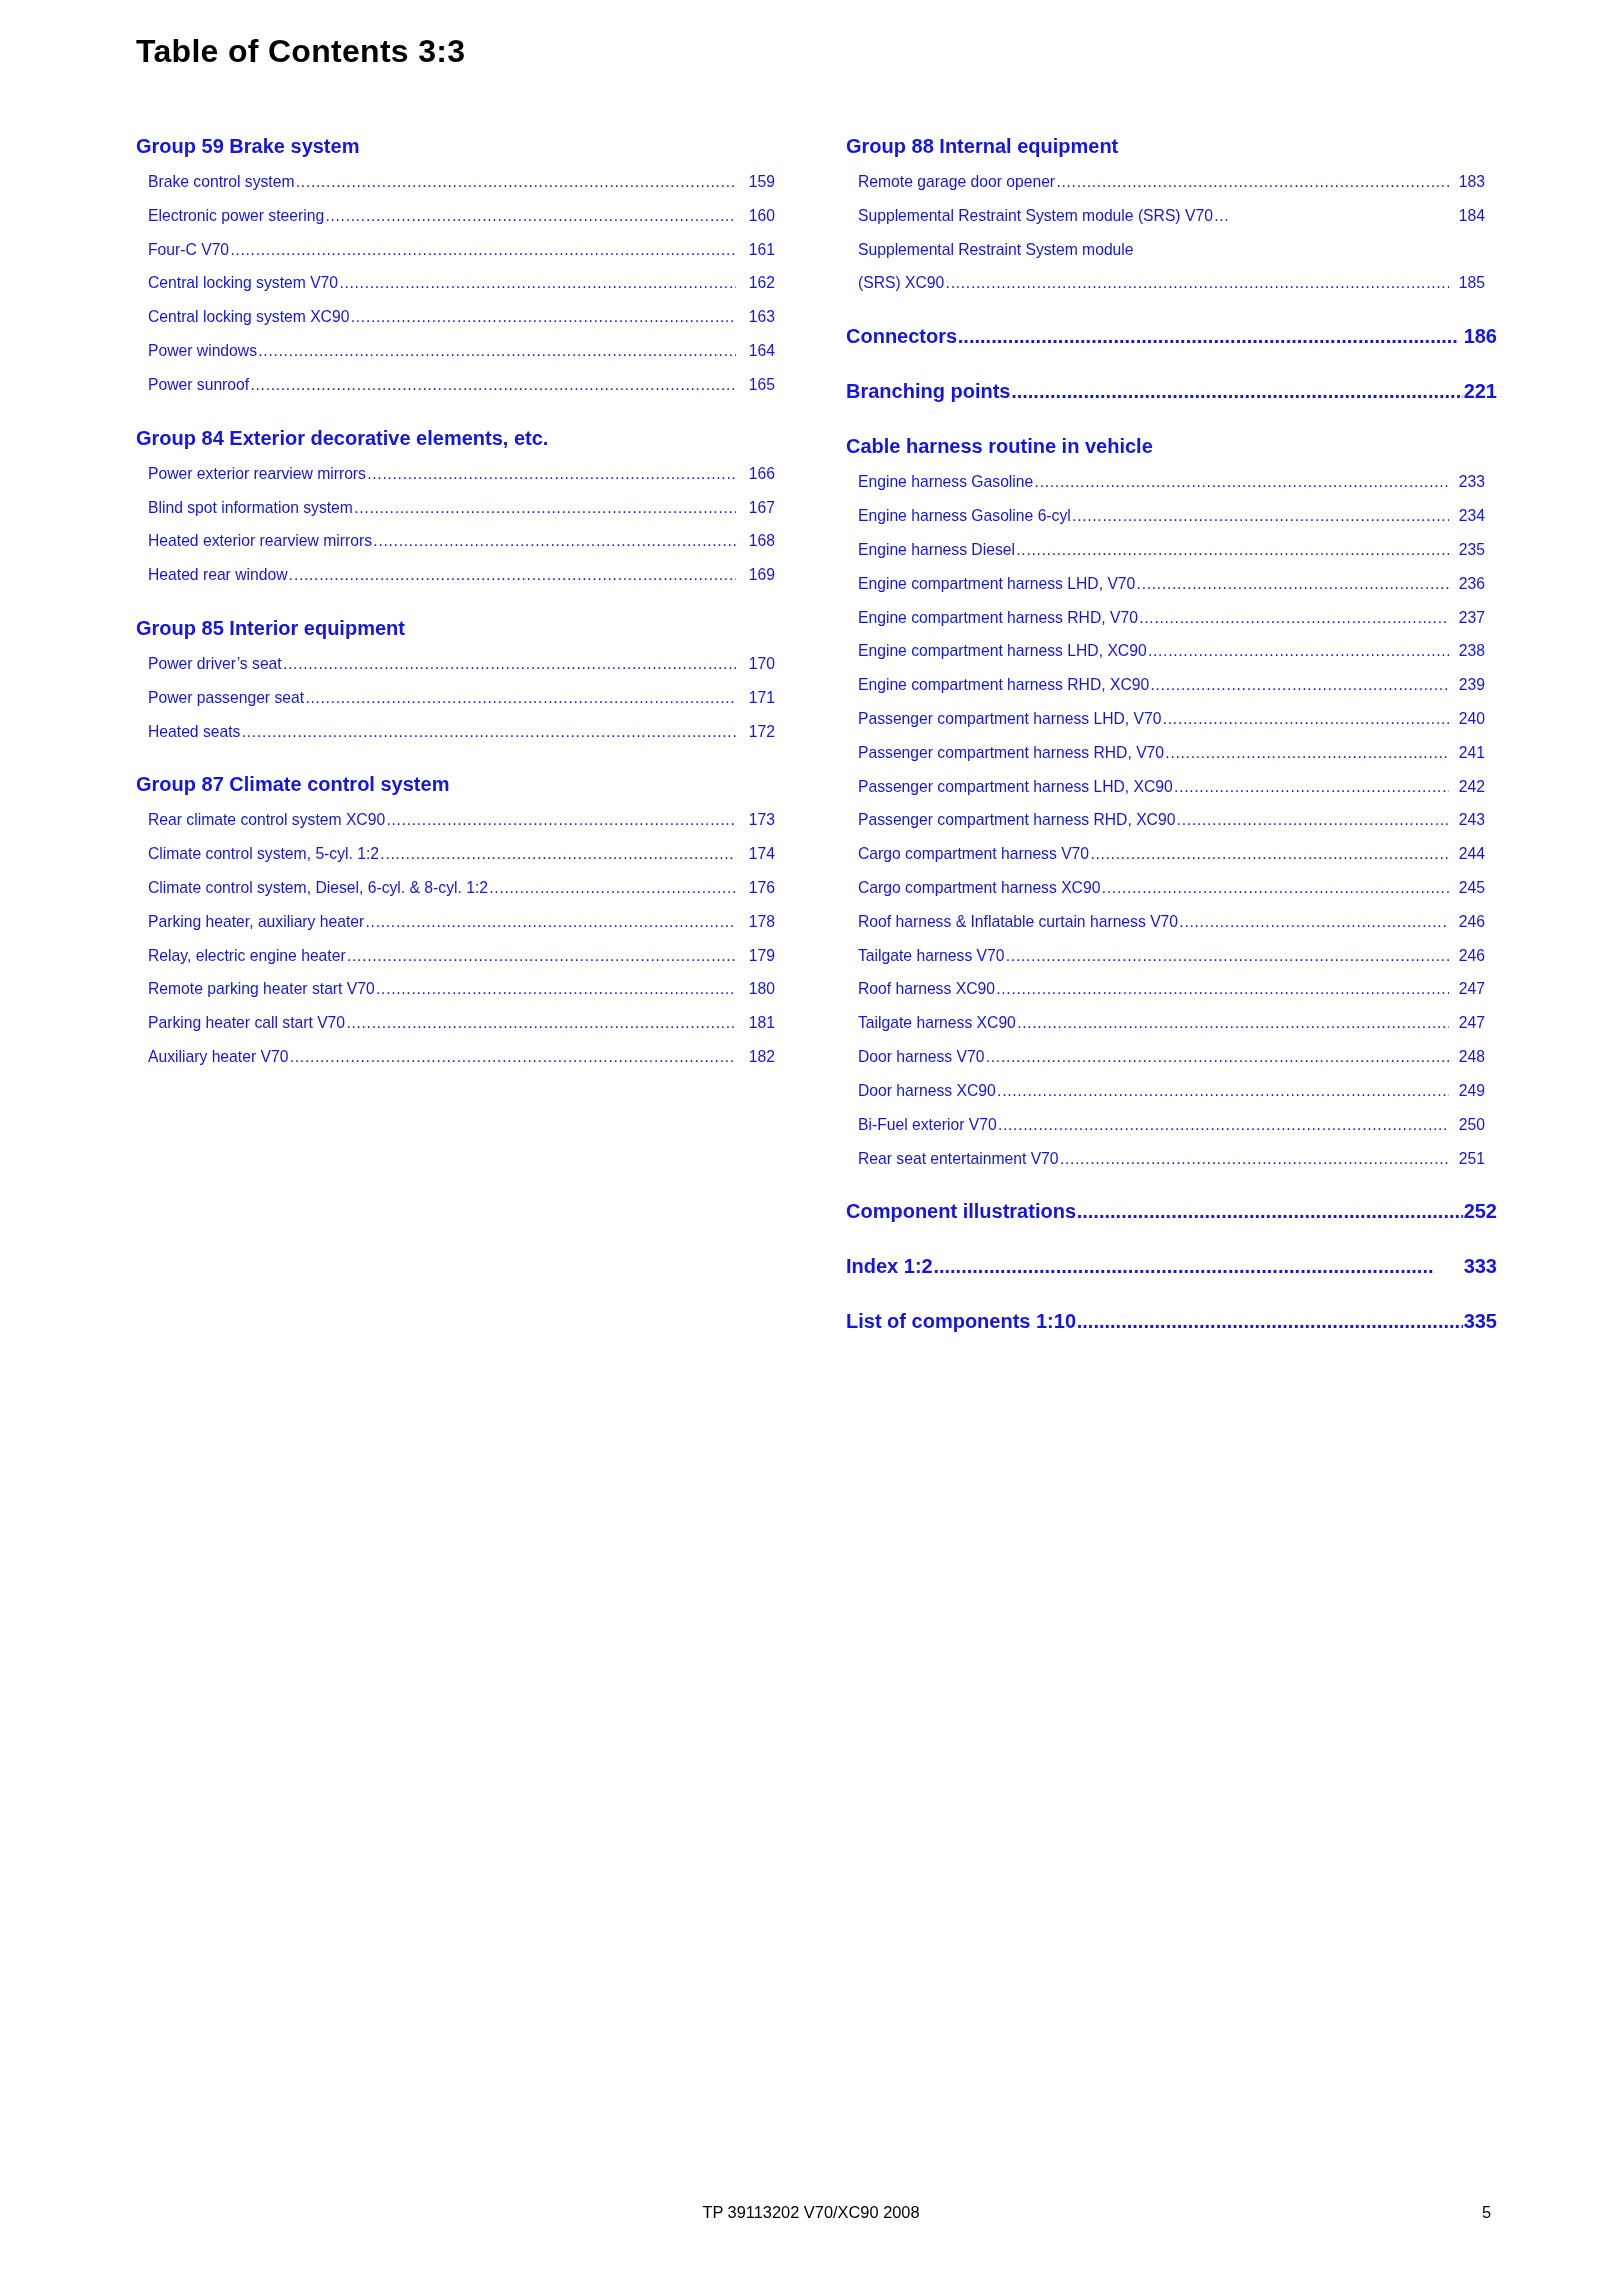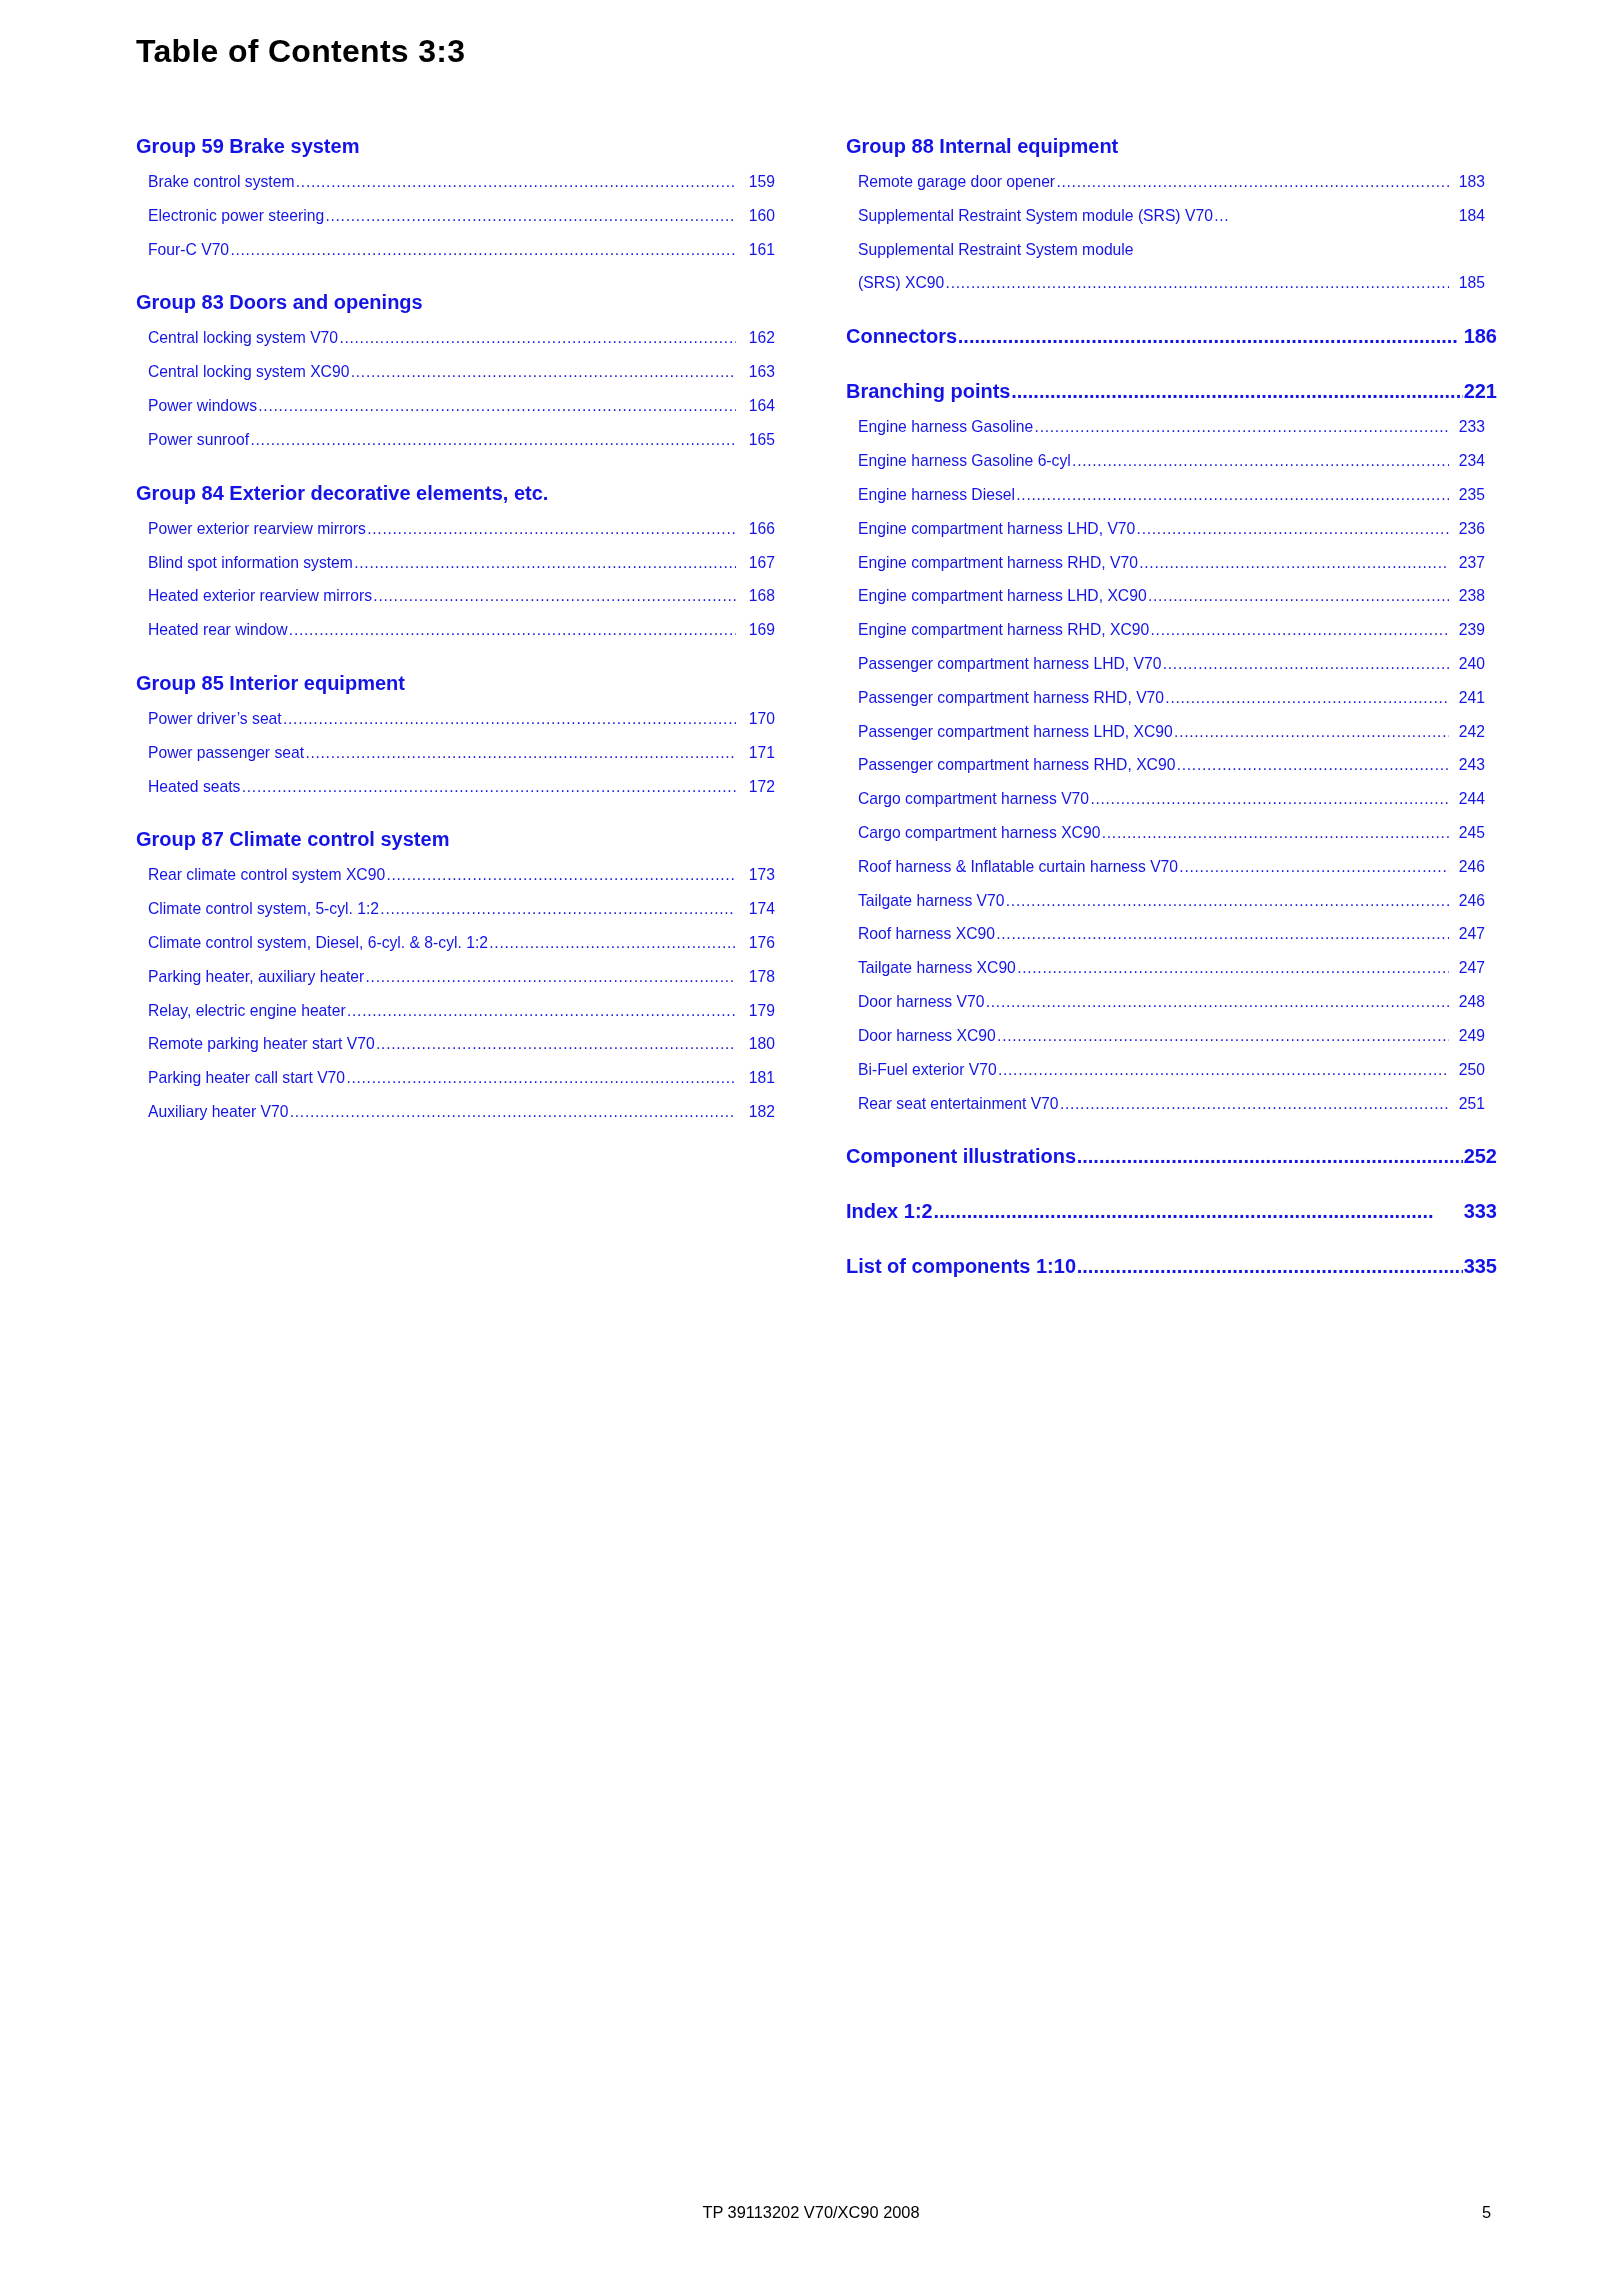--- a/index.html
+++ b/index.html
@@ -144,21 +144,20 @@
         <div class="entry">
           <span class="label">Electronic power steering</span>
           <span class="dots">........................................................................................................................</span>
           <span class="pagenum">160</span>
         </div>
         <div class="entry">
           <span class="label">Four-C V70</span>
           <span class="dots">........................................................................................................................</span>
           <span class="pagenum">161</span>
         </div>
-        <div class="group-heading">Group 83 Doors and openings</div>
         <div class="entry">
           <span class="label">Central locking system V70</span>
           <span class="dots">........................................................................................................................</span>
           <span class="pagenum">162</span>
         </div>
         <div class="entry">
           <span class="label">Central locking system XC90</span>
           <span class="dots">........................................................................................................................</span>
           <span class="pagenum">163</span>
         </div>
@@ -275,20 +274,21 @@
         <div class="big-entry">
           <span>Connectors</span>
           <span class="dots">..........................................................................................</span>
           <span class="pagenum">186</span>
         </div>
         <div class="big-entry">
           <span>Branching points</span>
           <span class="dots">..........................................................................................</span>
           <span class="pagenum">221</span>
         </div>
+        <div class="group-heading">Cable harness routine in vehicle</div>
         <div class="entry">
           <span class="label">Engine harness Gasoline</span>
           <span class="dots">........................................................................................................................</span>
           <span class="pagenum">233</span>
         </div>
         <div class="entry">
           <span class="label">Engine harness Gasoline 6-cyl</span>
           <span class="dots">........................................................................................................................</span>
           <span class="pagenum">234</span>
         </div>

